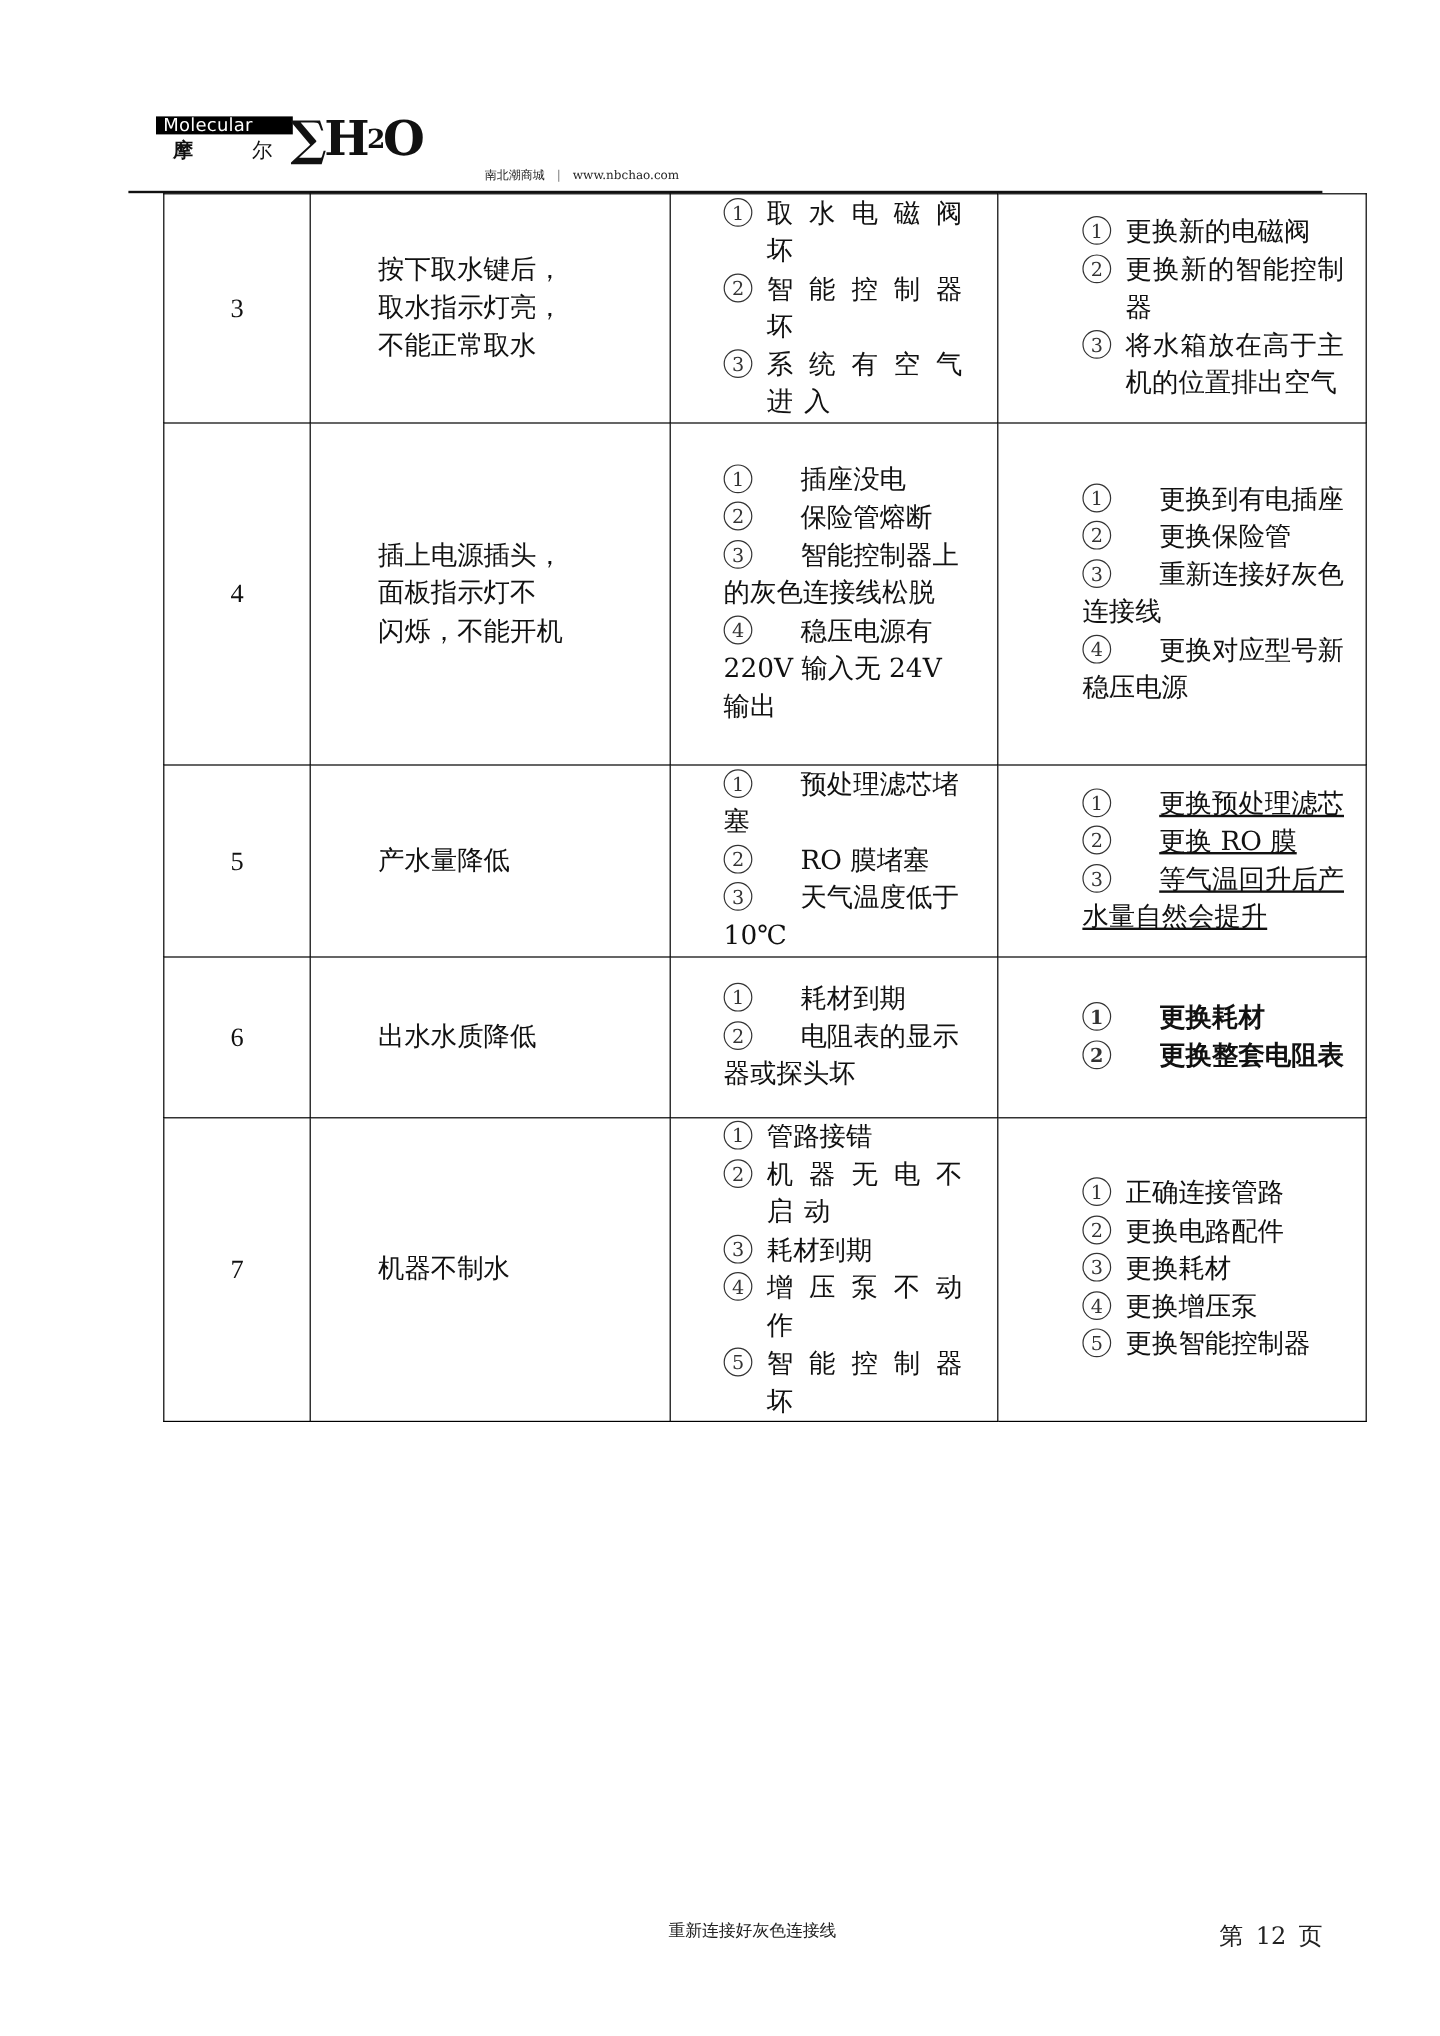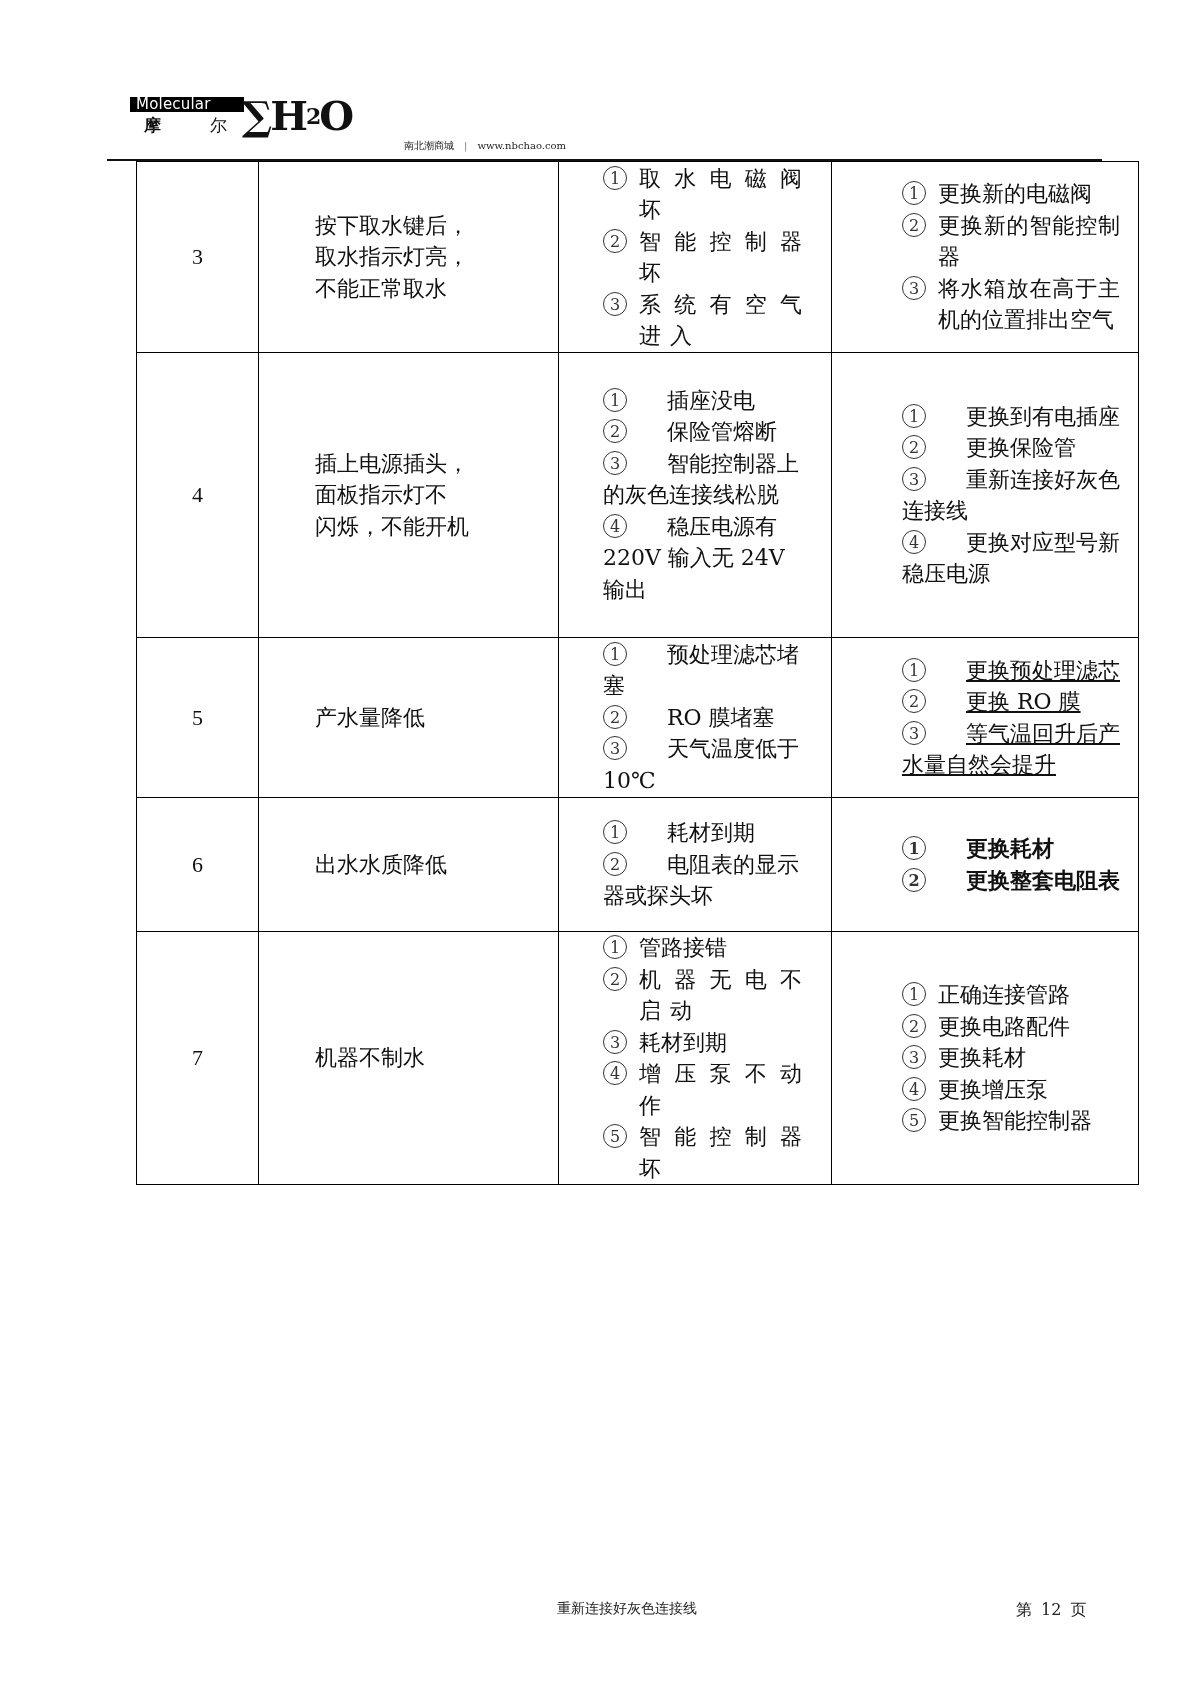--- a/index.html
+++ b/index.html
@@ -32,21 +32,21 @@
 
   .hang { display: flex; }
   .hang .num { flex: 0 0 36px; }
   .hang .txt { flex: 1; text-align: justify; text-align-last: auto; }
   .gap .num { display: inline-block; width: 64px; }
   .circ { display: inline-block; width: 24px; height: 24px; border: 1.3px solid #333; border-radius: 50%;
           font-size: 16px; line-height: 24px; text-align: center; box-sizing: border-box; vertical-align: 2px; color: #333; }
   .spread { letter-spacing: 9px; }
 
   .footer-title { position: absolute; left: 557px; top: 1600px; font-size: 14px; color: #222; }
-  .footer-page { position: absolute; left: 1016px; top: 1600px; font-size: 16px; color: #222; word-spacing: 4px; }
+  .footer-page { position: absolute; left: 1016px; top: 1600px; font-size: 20px; color: #222; word-spacing: 4px; }
 </style>
 </head>
 <body>
 
 <div class="logo">
   <div class="logo-band">Molecular</div>
   <span class="logo-cn1">摩</span>
   <span class="logo-cn2">尔</span>
   <span class="logo-mark"><span>∑</span><span>H</span><span class="sub">2</span><span>O</span></span>
 </div>

